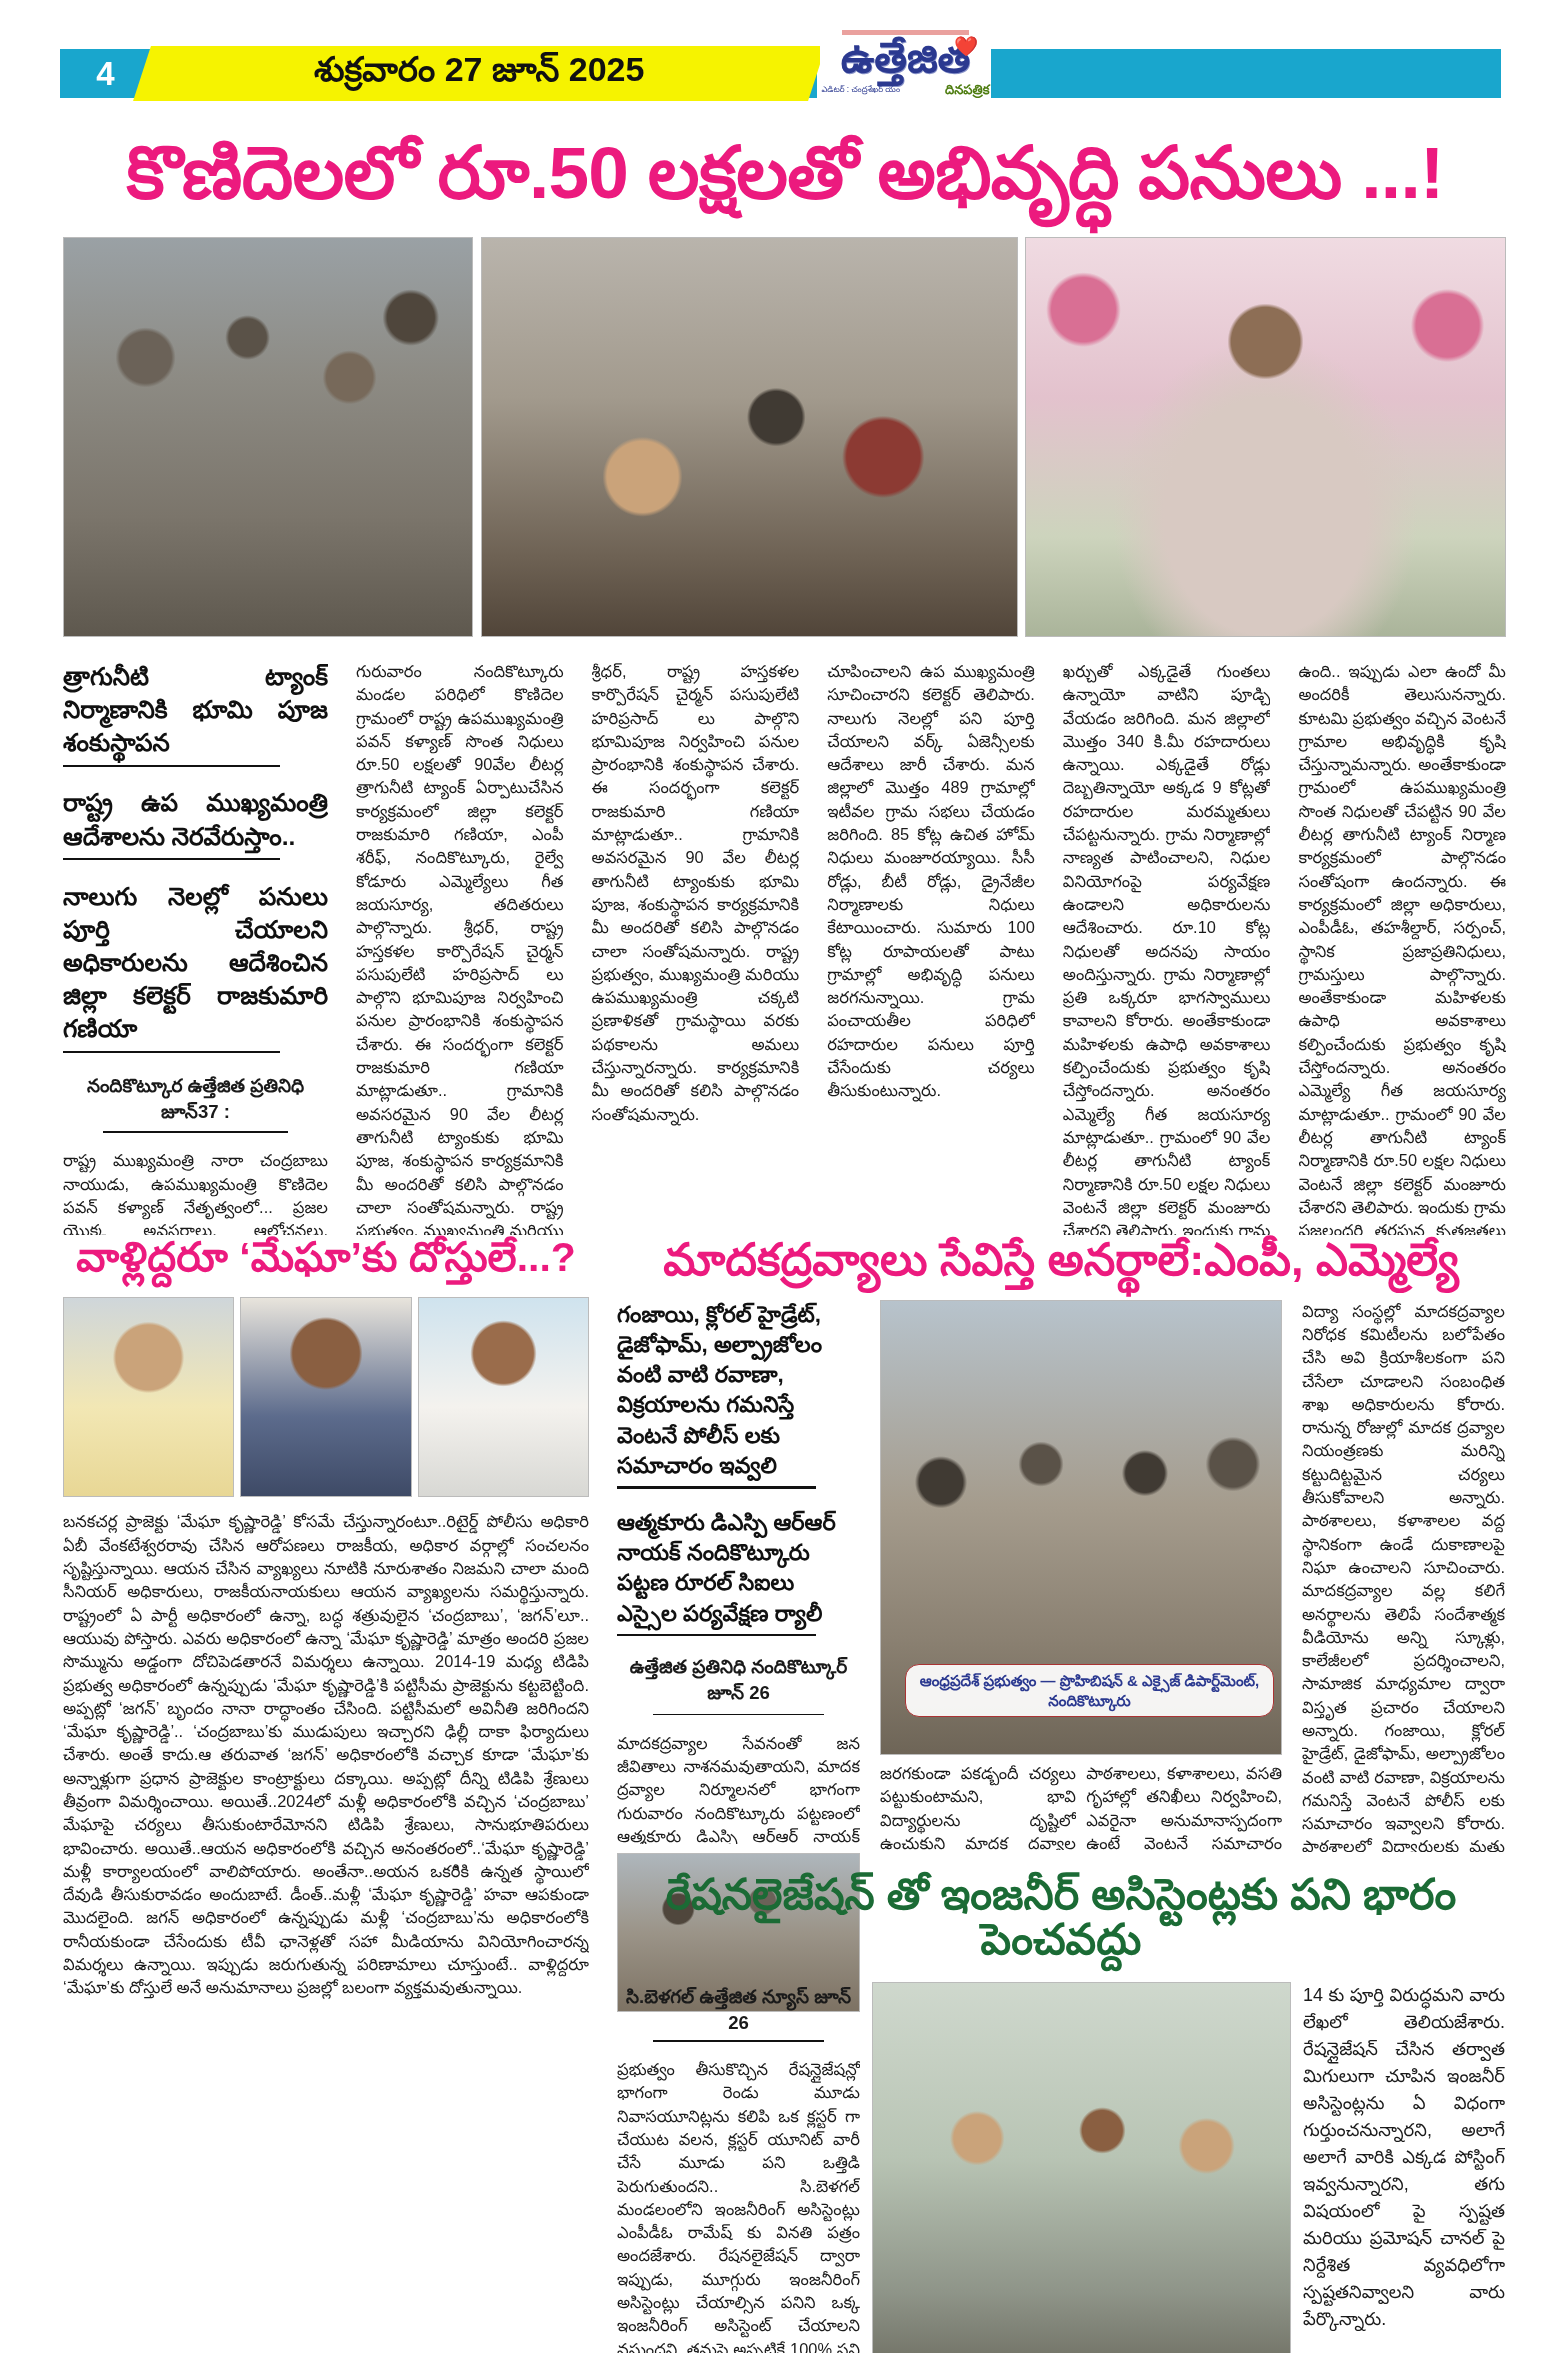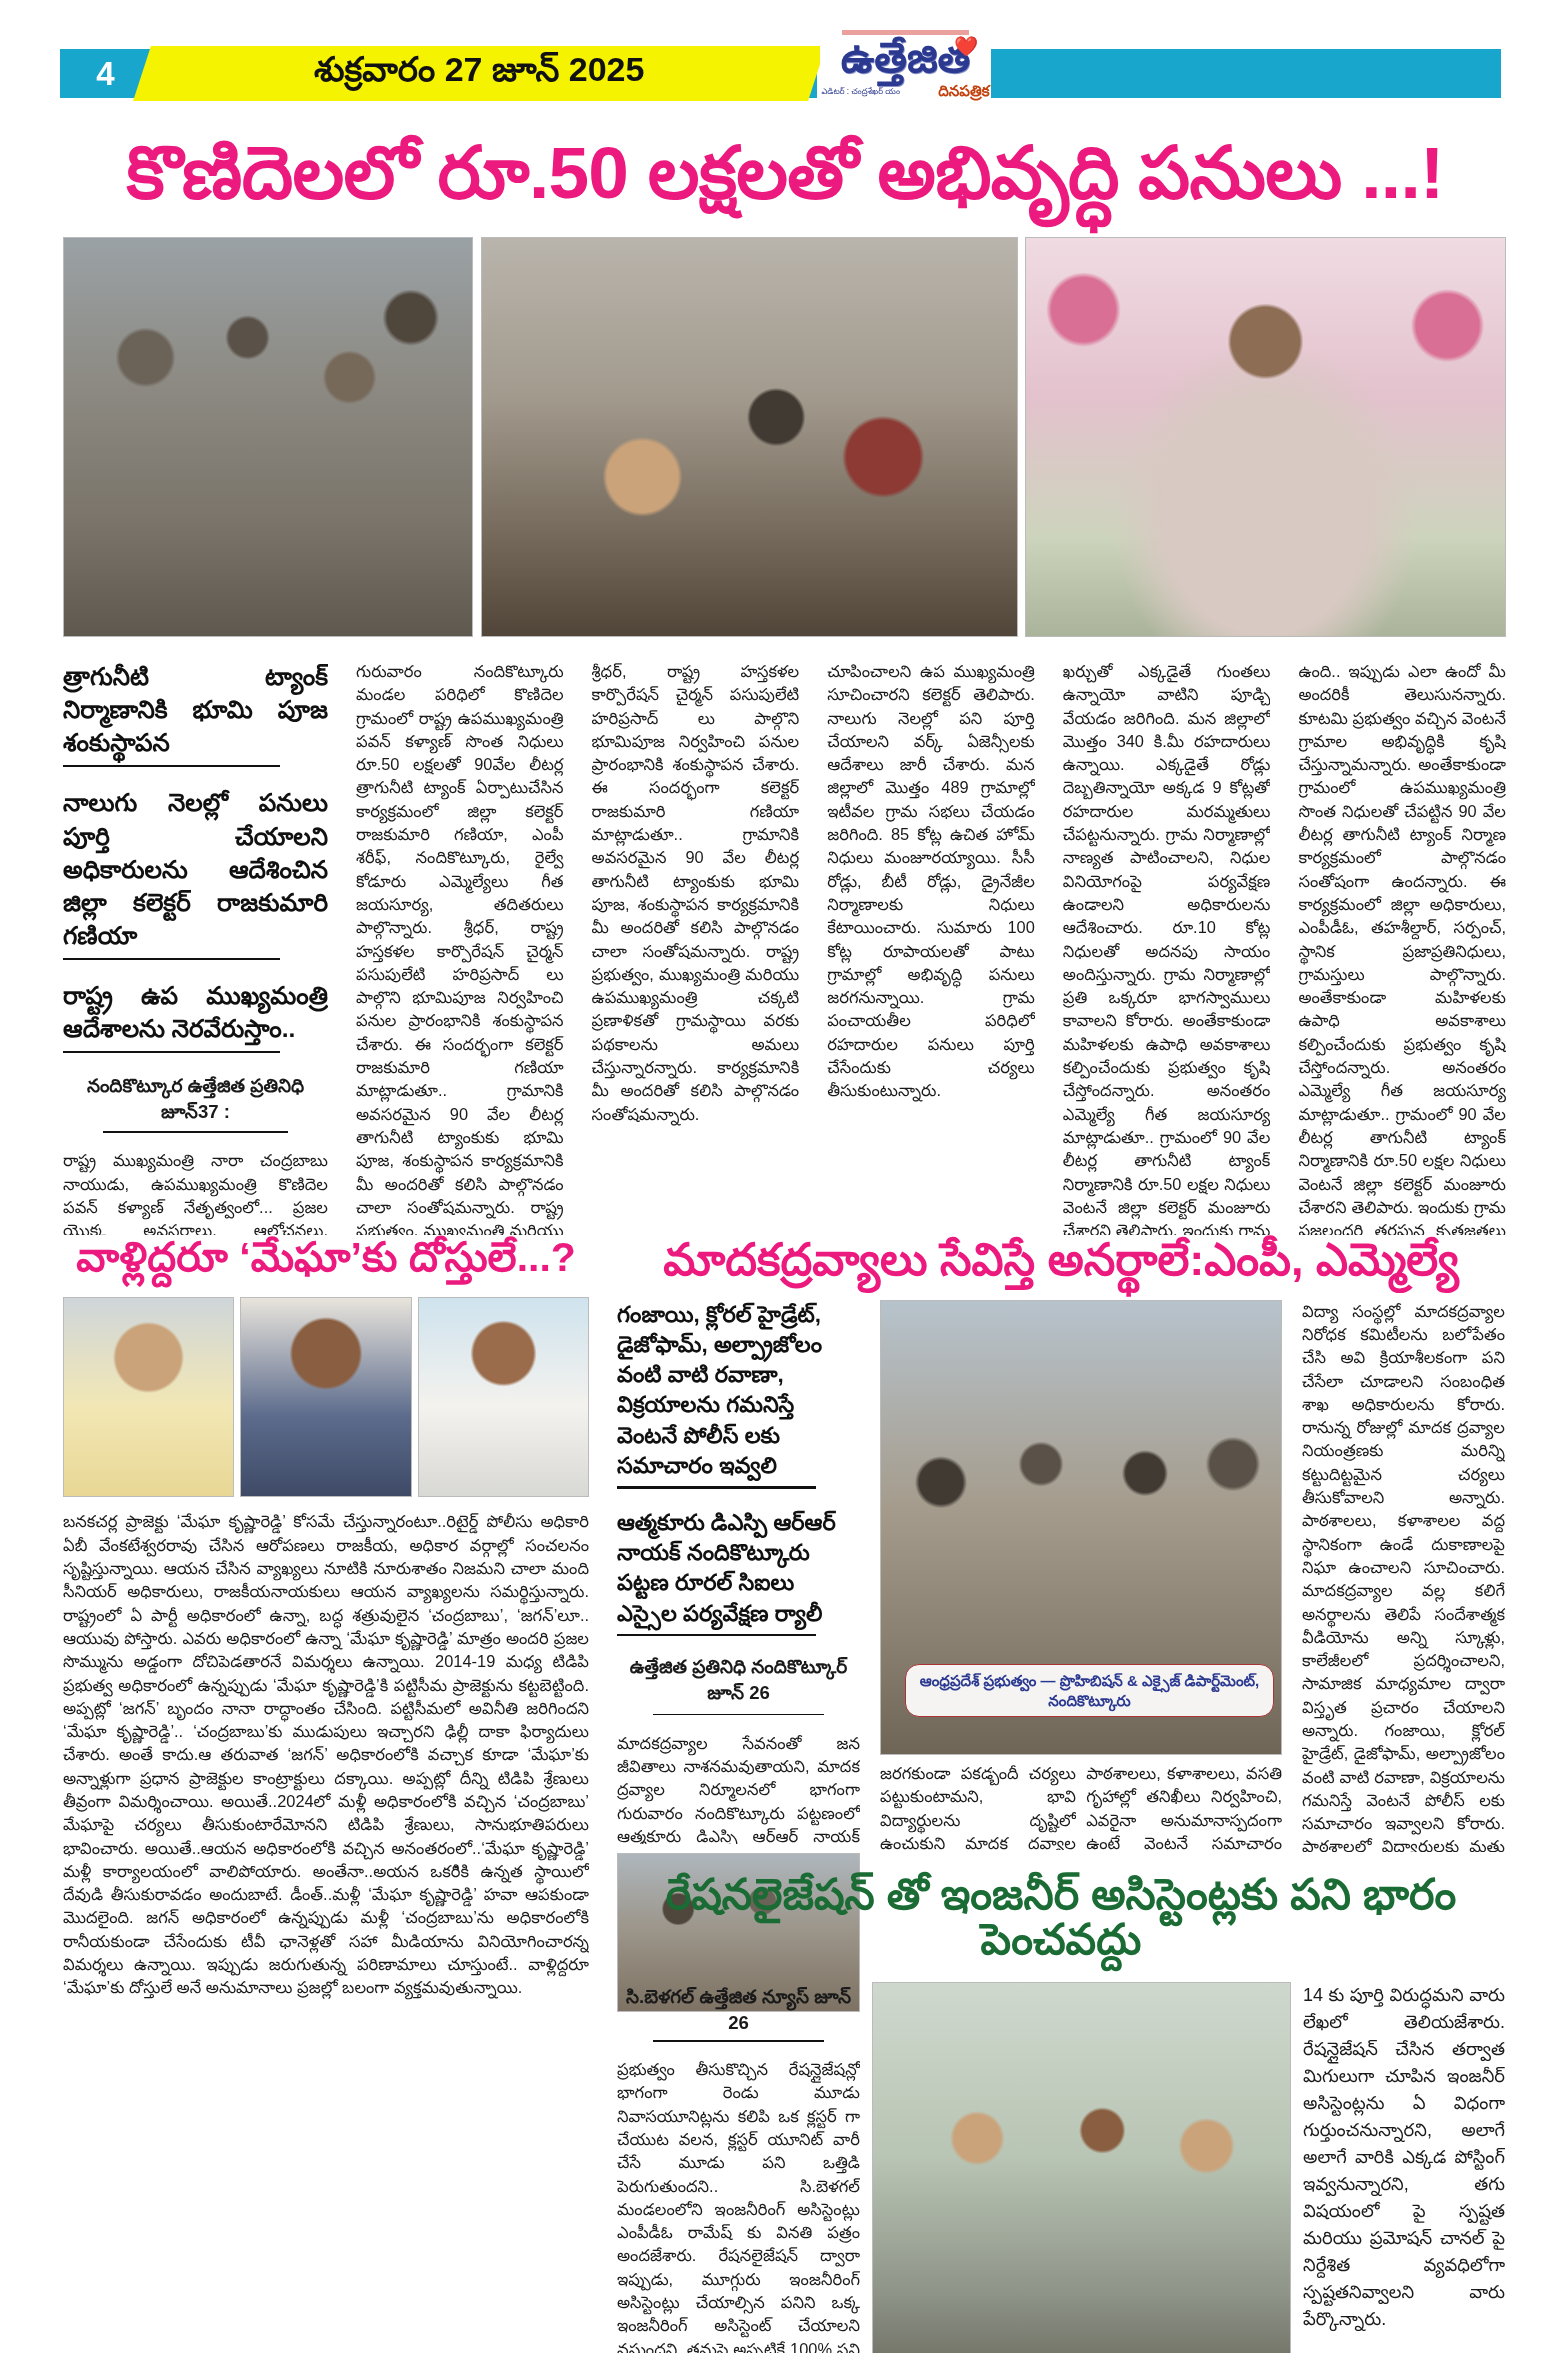--- a/index.html
+++ b/index.html
@@ -15,21 +15,21 @@
   .datebar{position:absolute;top:46px;left:142px;width:675px;height:55px;background:#f6f300;
            transform:skewX(-18deg);z-index:2;display:flex;align-items:center;justify-content:center;}
   .datebar span{transform:skewX(18deg);font-size:34px;font-weight:bold;color:#111;}
   .masthead{position:absolute;top:30px;left:820px;width:171px;height:89px;background:#fff;z-index:4;text-align:center;}
   .fineprint{position:absolute;top:0;left:22.4px;width:127px;height:4.5px;background:#d9534f;opacity:.55;}
   .logo-title{font-size:42px;font-weight:bold;color:#2b3990;line-height:1.05;margin-top:6px;
               text-shadow:0.7px 0.7px 0 #8a94c9;}
   .logo-bird{color:#e31e24;font-size:19.4px;position:absolute;top:4.5px;right:12px;}
   .logo-sub{display:flex;justify-content:space-between;align-items:center;margin-top:1.5px;padding:0 1.5px;}
   .editor-line{font-size:8.2px;color:#2b3990;}
-  .paper-type{font-size:15px;font-weight:bold;color:#c2410c;}
+  .paper-type{font-size:13px;font-weight:bold;color:#4d7c0f;}
 
   
   .headline-main{position:absolute;top:133px;left:66px;width:1438px;text-align:center;
                  font-size:73px;font-weight:bold;color:#ec1a7e;line-height:1.1;letter-spacing:-0.7px;}
   .headline-sec{font-weight:bold;color:#ec1a7e;line-height:1.05;}
   .headline-green{font-weight:bold;color:#1b6b35;line-height:1.05;}
 
   
   .photo{position:relative;overflow:hidden;border:0.7px solid #bbb;}
   .ph-crowd1{background:
@@ -112,22 +112,22 @@
 
   <div class="row" style="position:absolute;top:237px;left:63px;width:1443px;height:398px;gap:7.5px;">
     <div class="photo ph-crowd1" style="width:408px;height:398px;"></div>
     <div class="photo ph-crowd2" style="width:535px;height:398px;"></div>
     <div class="photo ph-speaker" style="flex:1;height:398px;"></div>
   </div>
 
   <div class="row" style="position:absolute;top:660px;left:63px;width:1443px;height:575px;gap:28px;">
     <div class="col" style="width:265px;">
       <div class="subhead">త్రాగునీటి ట్యాంక్ నిర్మాణానికి భూమి పూజ శంకుస్థాపన</div>
+      <div class="subhead">రాష్ట్ర ఉప ముఖ్యమంత్రి ఆదేశాలను నెరవేరుస్తాం..</div>
       <div class="subhead">నాలుగు నెలల్లో పనులు పూర్తి చేయాలని అధికారులను ఆదేశించిన జిల్లా కలెక్టర్ రాజకుమారి గణియా</div>
-      <div class="subhead">రాష్ట్ర ఉప ముఖ్యమంత్రి ఆదేశాలను నెరవేరుస్తాం..</div>
       <div class="dateline">నందికొట్కూర ఉత్తేజిత ప్రతినిధి జూన్37 :</div>
       <div>రాష్ట్ర ముఖ్యమంత్రి నారా చంద్రబాబు నాయుడు, ఉపముఖ్యమంత్రి కొణిదెల పవన్ కళ్యాణ్ నేతృత్వంలో... ప్రజల యొక్క అవసరాలు, ఆలోచనలు, ఆశయాలకు అనుగుణంగా పథకాలను అమలుపరిచేందుకు కృషి చేస్తున్నట్లు జిల్లా కలెక్టర్ రాజకుమారి గణియా పేర్కొన్నారు.</div>
     </div>
     <div class="col" style="flex:1;">
       <span>గురువారం నందికొట్కూరు మండల పరిధిలో కొణిదెల గ్రామంలో రాష్ట్ర ఉపముఖ్యమంత్రి పవన్ కళ్యాణ్ సొంత నిధులు రూ.50 లక్షలతో 90వేల లీటర్ల త్రాగునీటి ట్యాంక్ ఏర్పాటుచేసిన కార్యక్రమంలో జిల్లా కలెక్టర్ రాజకుమారి గణియా, ఎంపీ శరీఫ్, నందికొట్కూరు, రైల్వే కోడూరు ఎమ్మెల్యేలు గీత జయసూర్య, తదితరులు పాల్గొన్నారు.</span>
       <span>శ్రీధర్, రాష్ట్ర హస్తకళల కార్పొరేషన్ చైర్మన్ పసుపులేటి హరిప్రసాద్ లు పాల్గొని భూమిపూజ నిర్వహించి పనుల ప్రారంభానికి శంకుస్థాపన చేశారు. ఈ సందర్భంగా కలెక్టర్ రాజకుమారి గణియా మాట్లాడుతూ.. గ్రామానికి అవసరమైన 90 వేల లీటర్ల తాగునీటి ట్యాంకుకు భూమి పూజ, శంకుస్థాపన కార్యక్రమానికి మీ అందరితో కలిసి పాల్గొనడం చాలా సంతోషమన్నారు. రాష్ట్ర ప్రభుత్వం, ముఖ్యమంత్రి మరియు ఉపముఖ్యమంత్రి చక్కటి ప్రణాళికతో గ్రామస్థాయి వరకు పథకాలను అమలు చేస్తున్నారన్నారు. కార్యక్రమానికి మీ అందరితో కలిసి పాల్గొనడం సంతోషమన్నారు.</span>
     </div>
     <div class="col" style="flex:1;">
       <span>శ్రీధర్, రాష్ట్ర హస్తకళల కార్పొరేషన్ చైర్మన్ పసుపులేటి హరిప్రసాద్ లు పాల్గొని భూమిపూజ నిర్వహించి పనుల ప్రారంభానికి శంకుస్థాపన చేశారు. ఈ సందర్భంగా కలెక్టర్ రాజకుమారి గణియా మాట్లాడుతూ.. గ్రామానికి అవసరమైన 90 వేల లీటర్ల తాగునీటి ట్యాంకుకు భూమి పూజ, శంకుస్థాపన కార్యక్రమానికి మీ అందరితో కలిసి పాల్గొనడం చాలా సంతోషమన్నారు. రాష్ట్ర ప్రభుత్వం, ముఖ్యమంత్రి మరియు ఉపముఖ్యమంత్రి చక్కటి ప్రణాళికతో గ్రామస్థాయి వరకు పథకాలను అమలు చేస్తున్నారన్నారు. కార్యక్రమానికి మీ అందరితో కలిసి పాల్గొనడం సంతోషమన్నారు.</span>
     </div>

